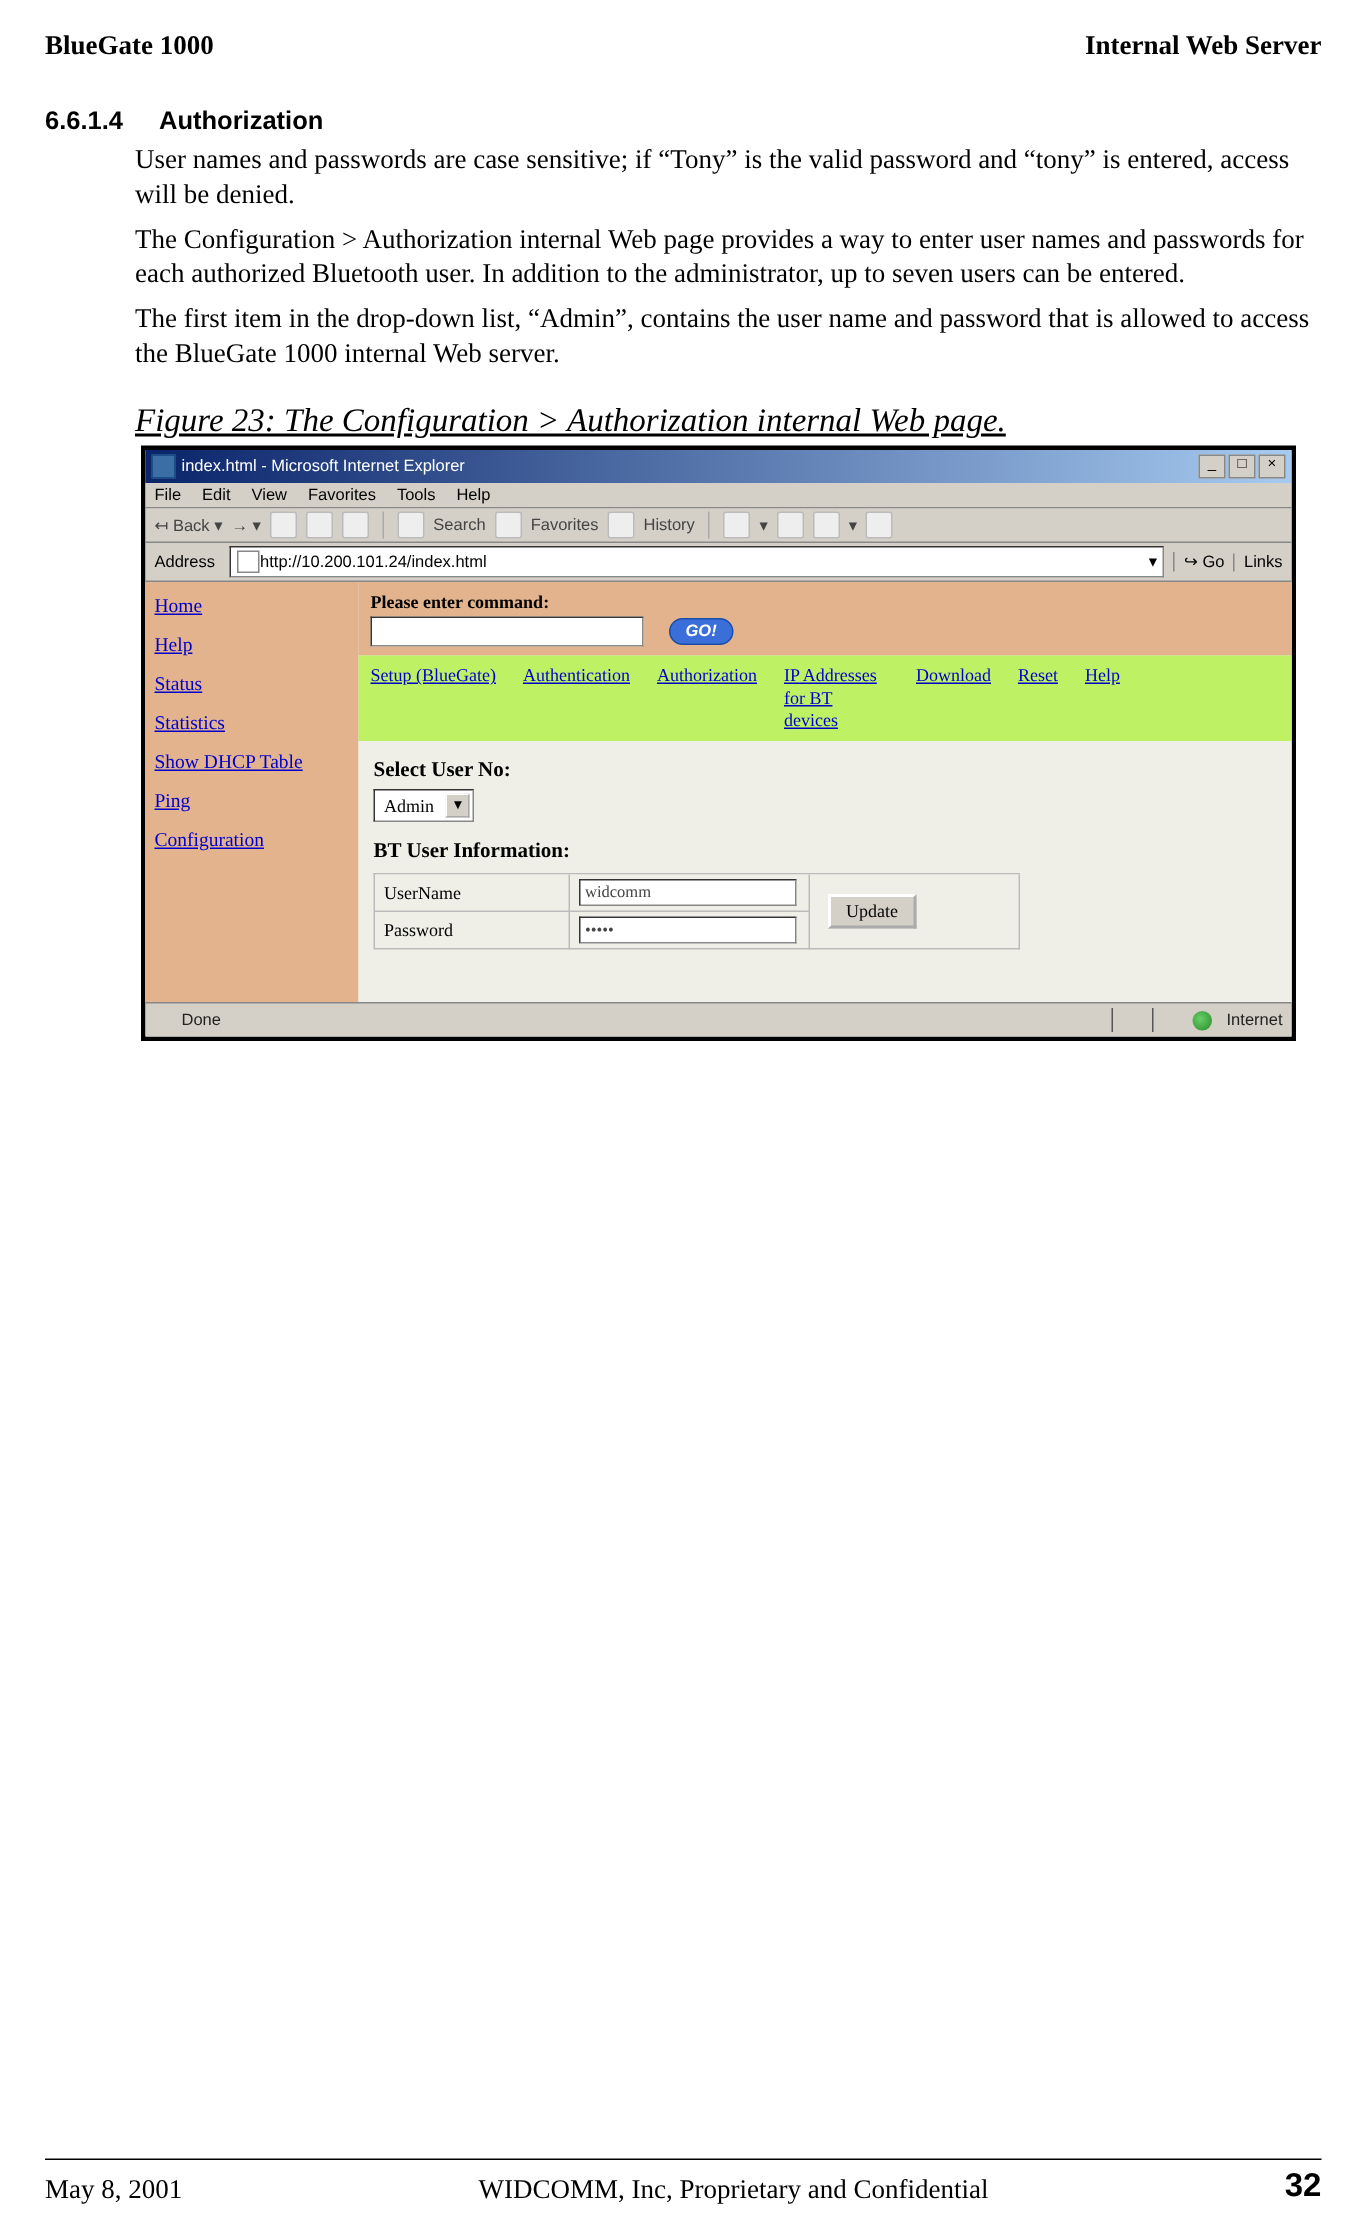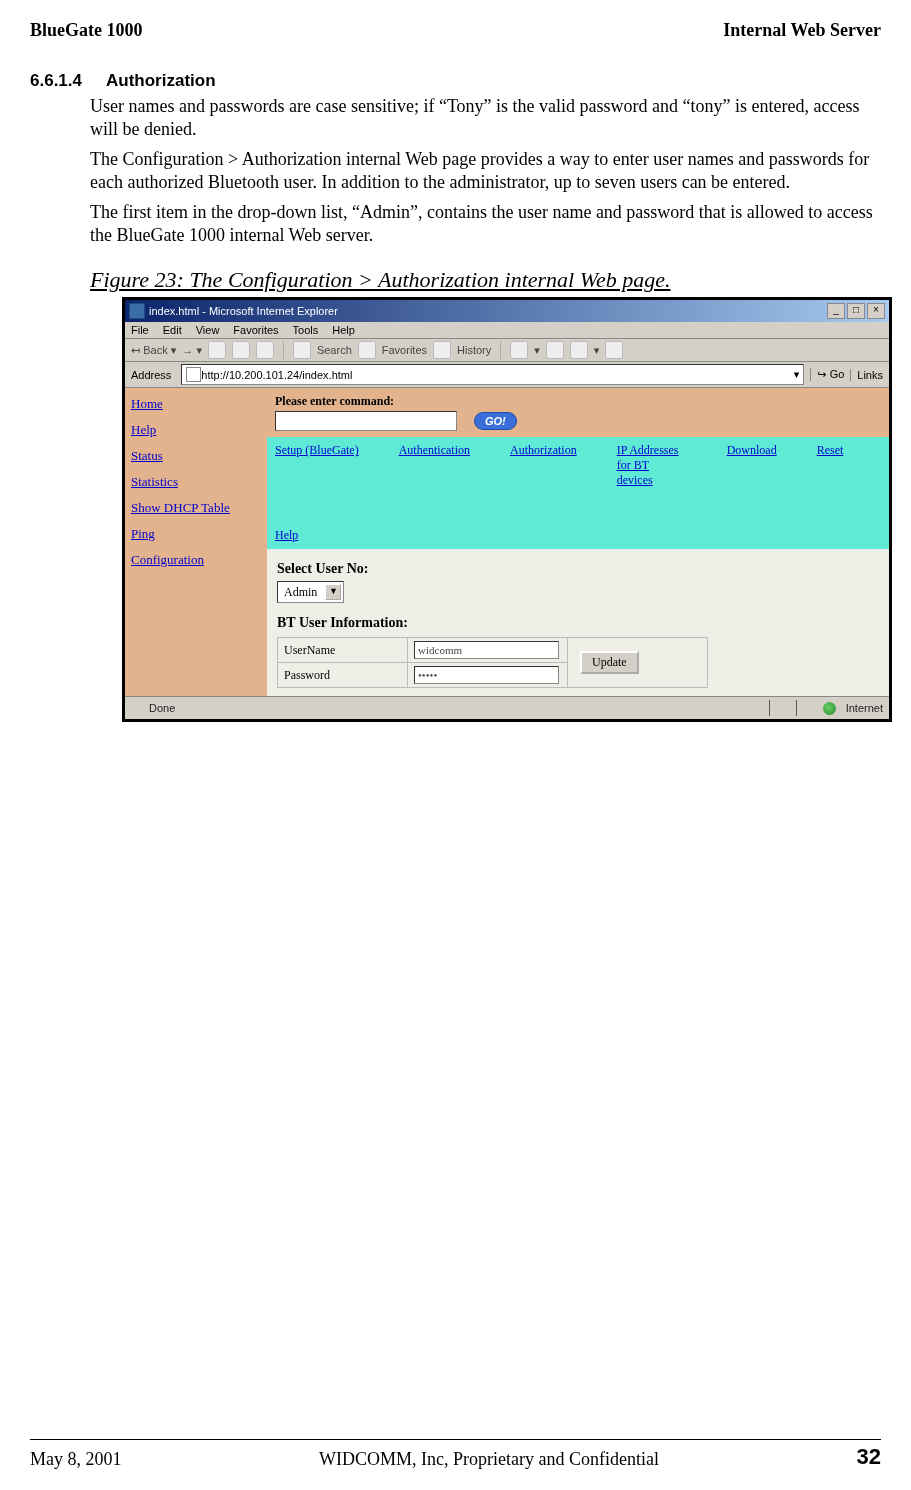--- a/index.html
+++ b/index.html
@@ -44,21 +44,21 @@
   }
   .fig-caption {
     margin-left: 60px;
     font-style: italic;
     font-size: 22px;
     text-decoration: underline;
     margin-top: 14px;
     margin-bottom: 4px;
   }
   .figure {
-    margin-left: 92px;
+    margin-left: 64px;
     border: 3px solid #000;
     width: 770px;
     box-sizing: border-box;
     font-family: Tahoma, Arial, sans-serif;
     font-size: 11px;
   }
   
   .titlebar {
     background: linear-gradient(to right, #0a246a, #a6caf0);
     color: #fff;
@@ -160,26 +160,26 @@
     background:#3a6ed8;
     color:#fff;
     font-weight:bold;
     font-style:italic;
     font-size:11px;
     padding:2px 10px;
     border-radius:10px;
     border:1px solid #1a4ea8;
   }
   .link-strip {
-    background:#5eead4;
+    background:#bef264;
     padding:6px 8px;
     display:flex;
     flex-wrap:wrap;
     align-items:flex-start;
-    gap:40px;
+    gap:18px;
     font-family: "Times New Roman", Times, serif;
     font-size:12px;
   }
   .link-strip a {
     color:#0000cd;
     text-decoration:underline;
   }
   .form-area {
     background:#efefe7;
     flex:1;

